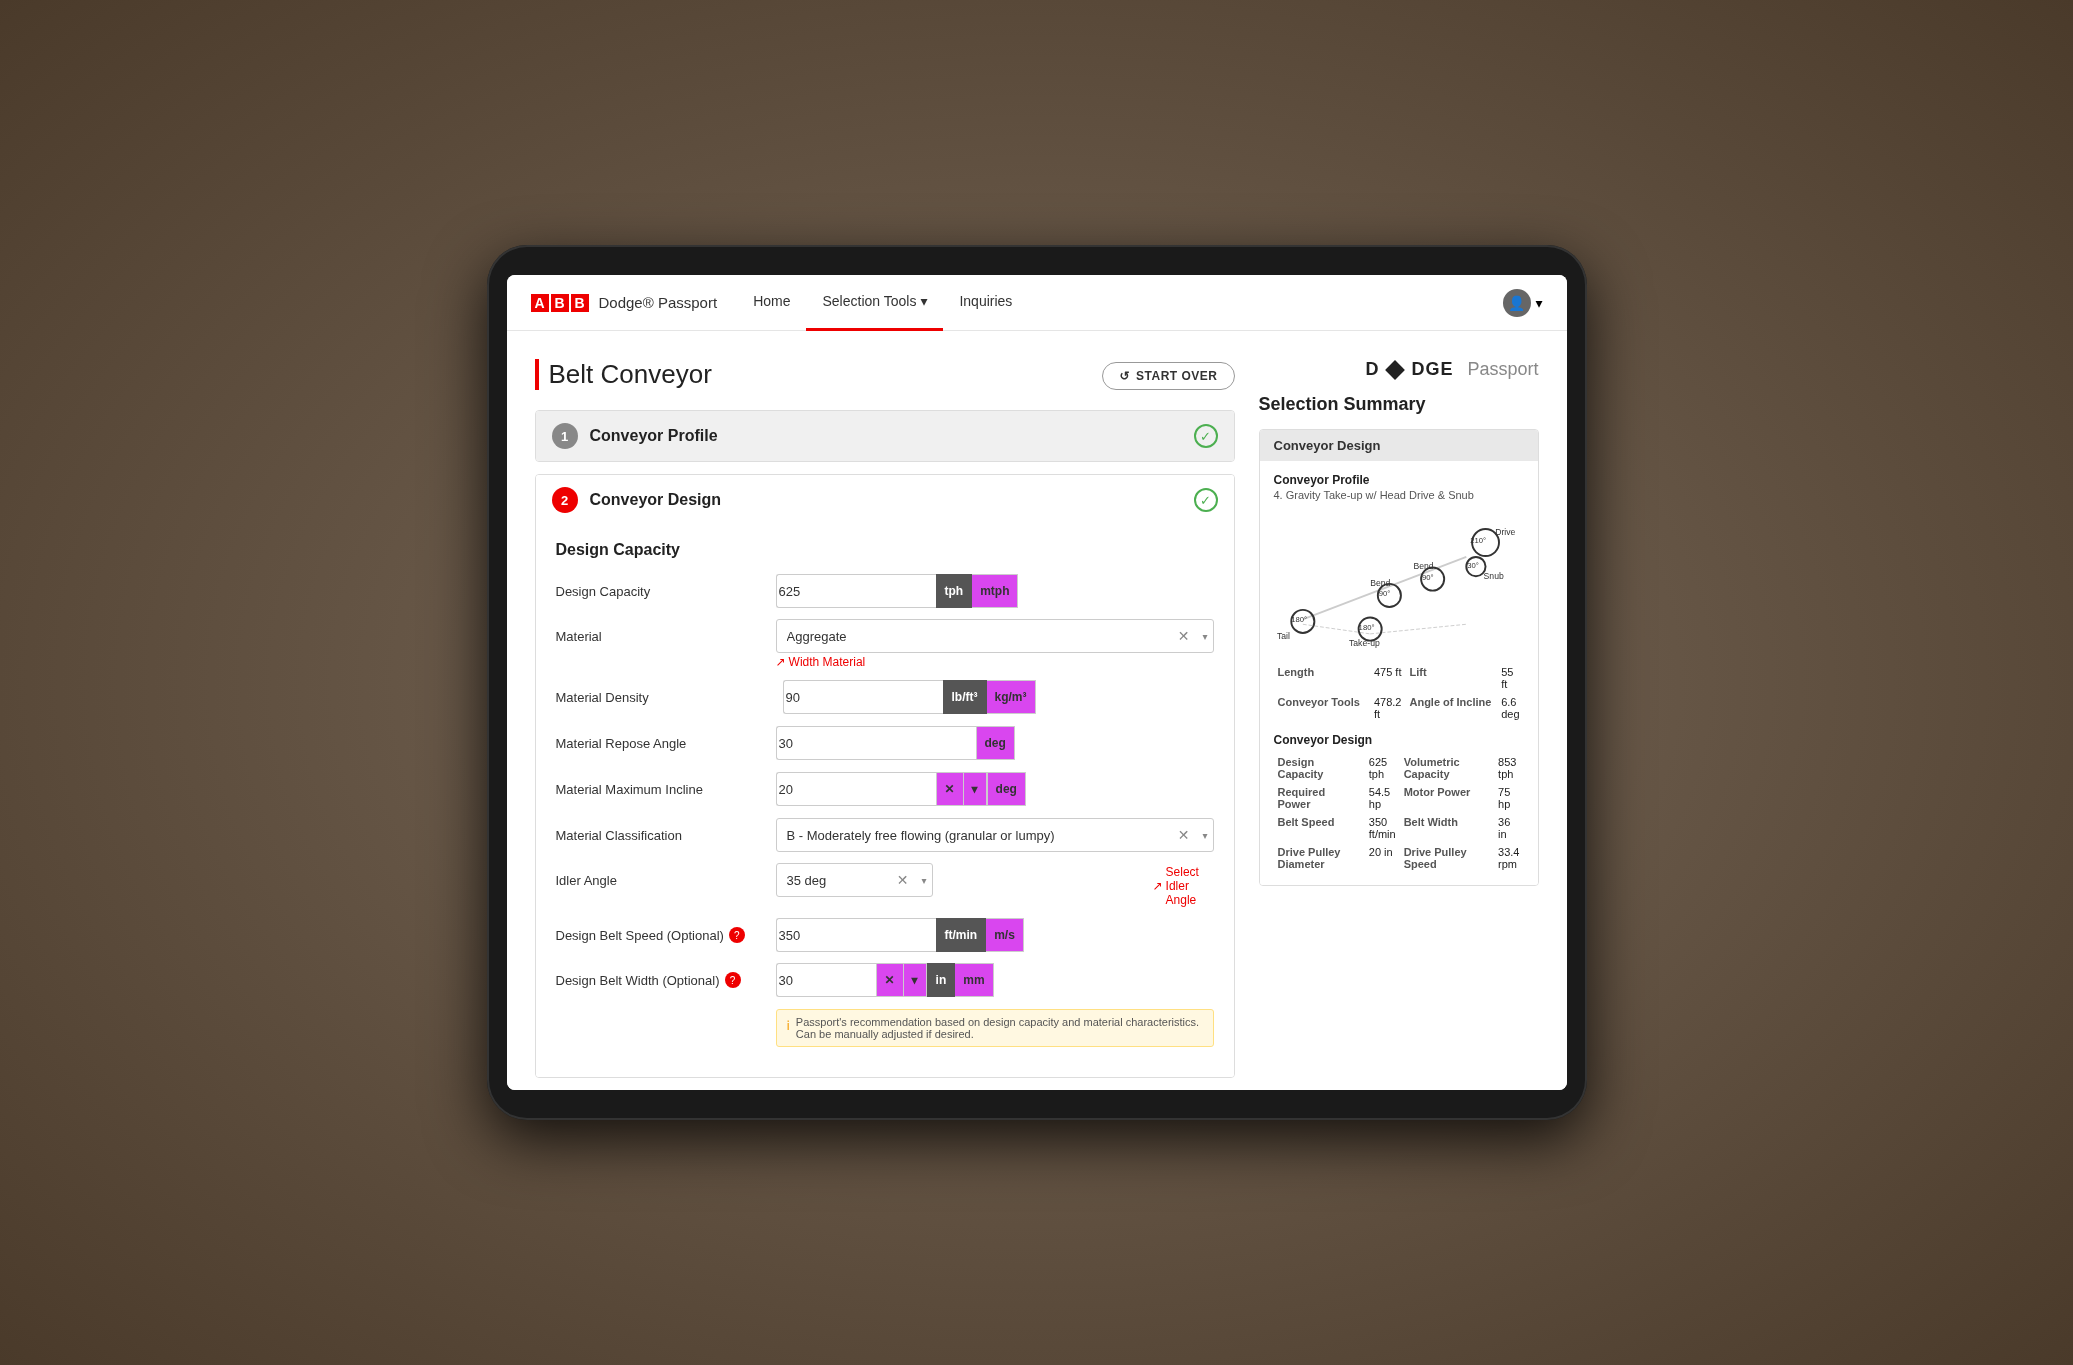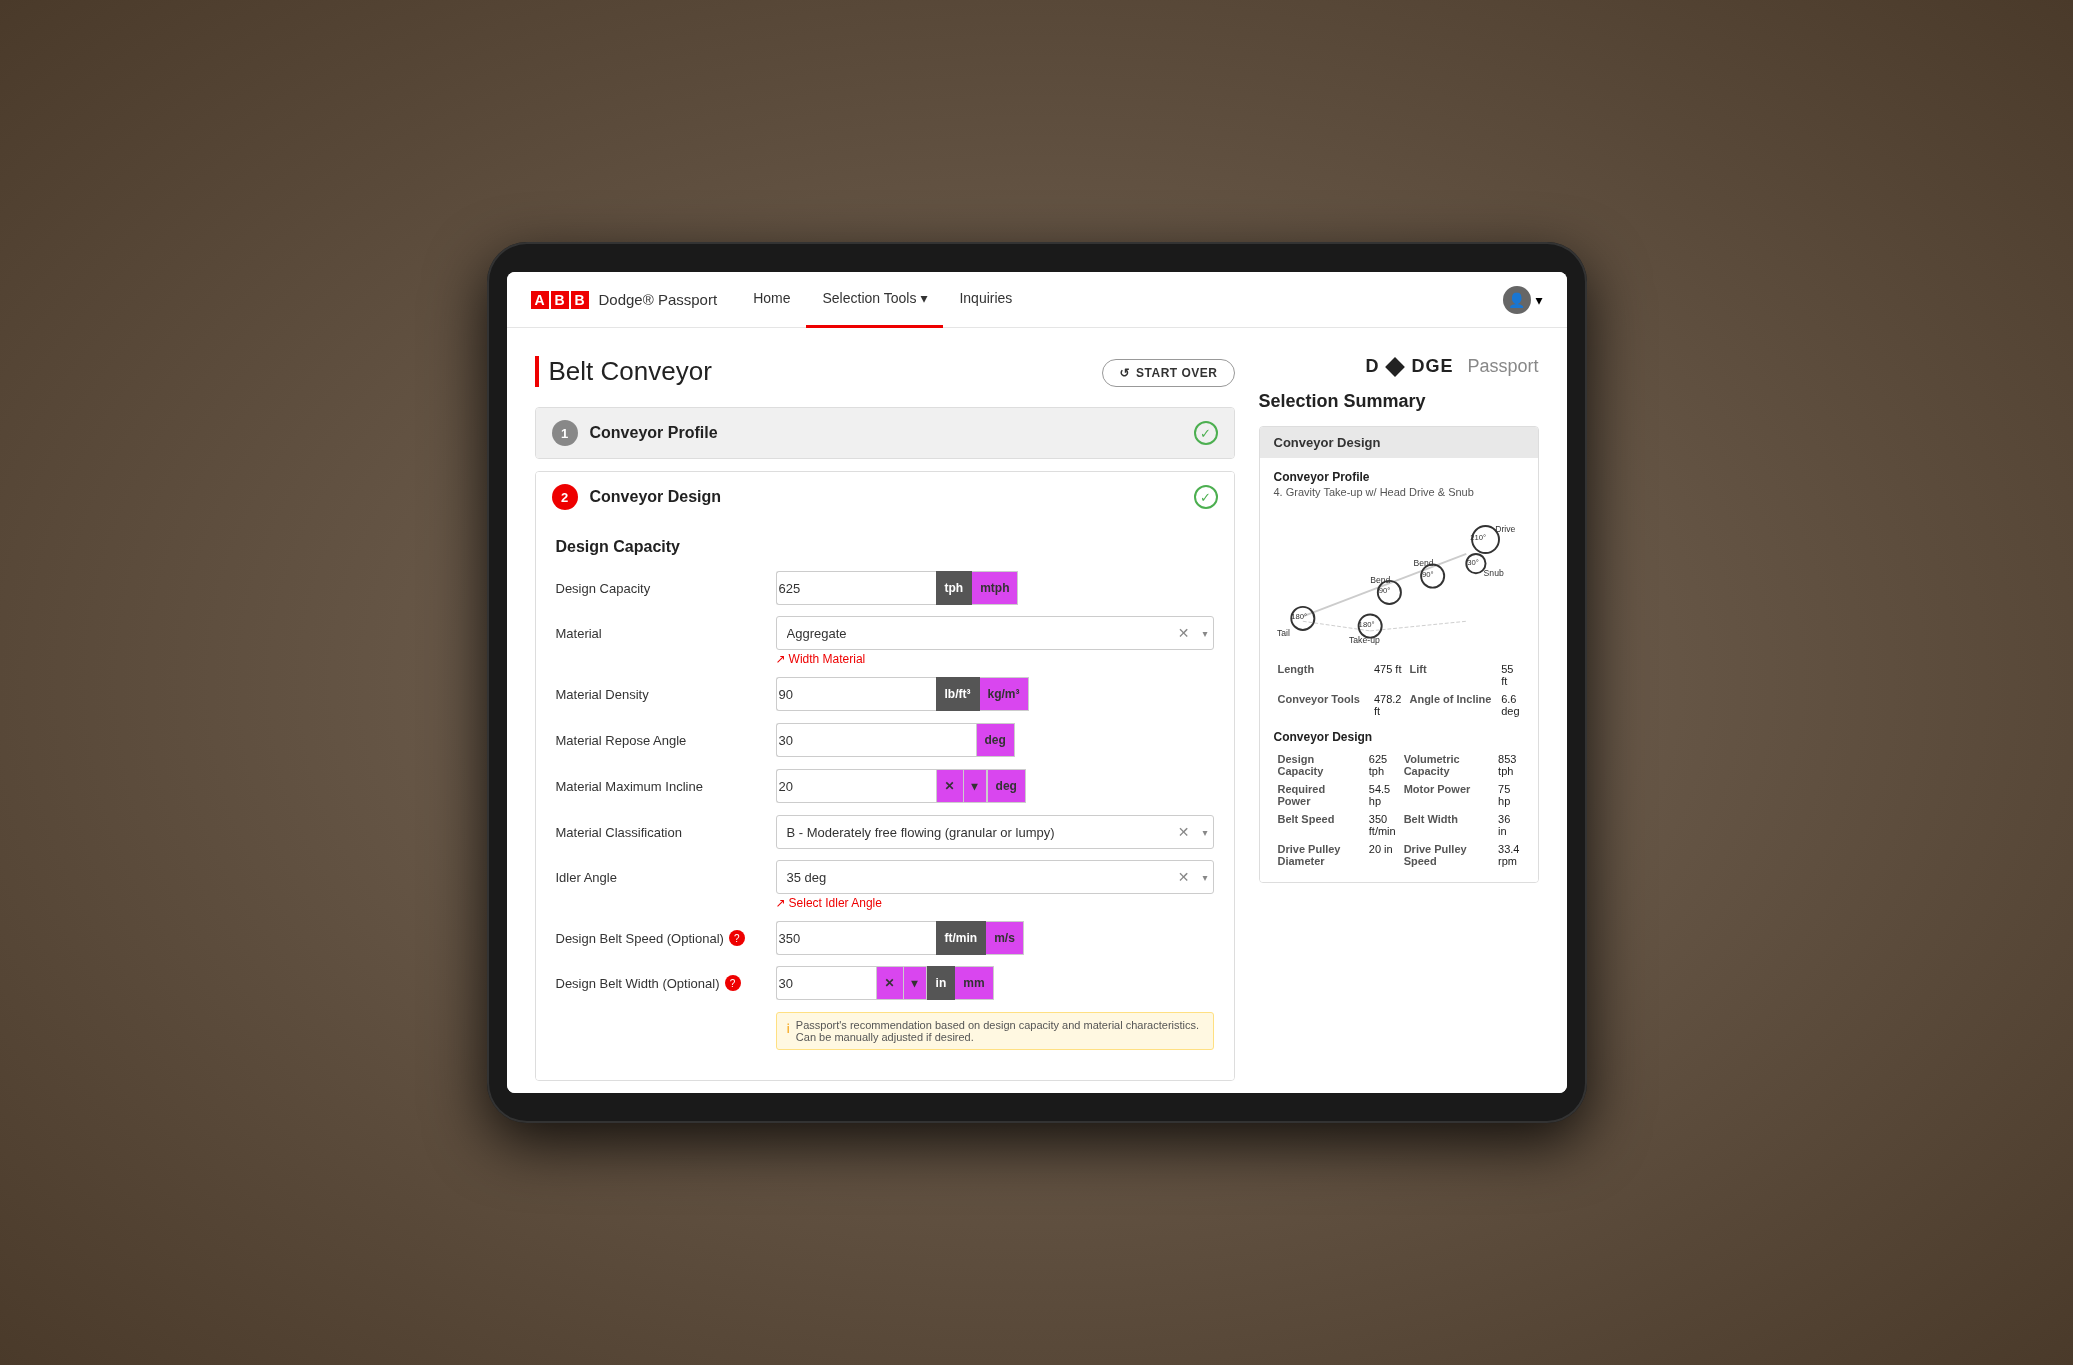--- a/index.html
+++ b/index.html
@@ -521,21 +521,21 @@
                   <span>↗</span>
                   <span>Width Material</span>
                 </span>
               </div>
             </div>
 
             <div class="form-row">
               <span class="form-label">Material Density</span>
               <div class="form-input-wrap">
                 <div class="input-group">
-                  <input class="form-input" style="width: 160px; border-radius: 3px 0px 0px 3px; border-right: none;" type="text" value="90">
+                  <input class="form-input" style="width: 160px; border-radius: 3px 0px 0px 3px; border-right: none; margin-left: 7px;" type="text" value="90">
                   <div class="input-unit">lb/ft³</div>
                   <div class="input-unit light">kg/m³</div>
                 </div>
               </div>
             </div>
 
             <div class="form-row">
               <span class="form-label">Material Repose Angle</span>
               <div class="form-input-wrap">
                 <div class="input-group">
@@ -561,21 +561,21 @@
               <span class="form-label">Material Classification</span>
               <div class="select-wrap">
                 <select class="form-select">
                   <option>B - Moderately free flowing (granular or lumpy)</option>
                 </select>
                 <span class="clear-x">✕</span>
                 <span class="select-arrow">▾</span>
               </div>
             </div>
 
-            <div class="form-row" style="flex-direction:column; align-items:flex-start; gap:0;">
+            <div class="form-row" style="flex-direction:row; align-items:flex-start; gap:0;">
               <div style="display:flex; align-items:center; width:100%;">
                 <span class="form-label">Idler Angle</span>
                 <div class="select-wrap">
                   <select class="form-select">
                     <option>35 deg</option>
                   </select>
                   <span class="clear-x">✕</span>
                   <span class="select-arrow">▾</span>
                 </div>
               </div>

